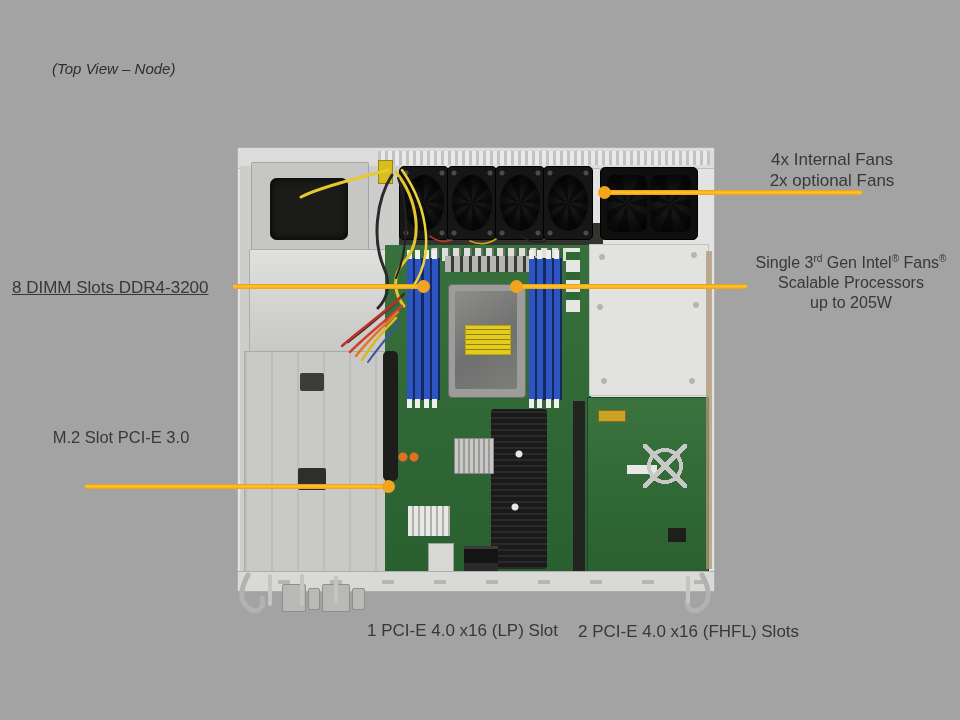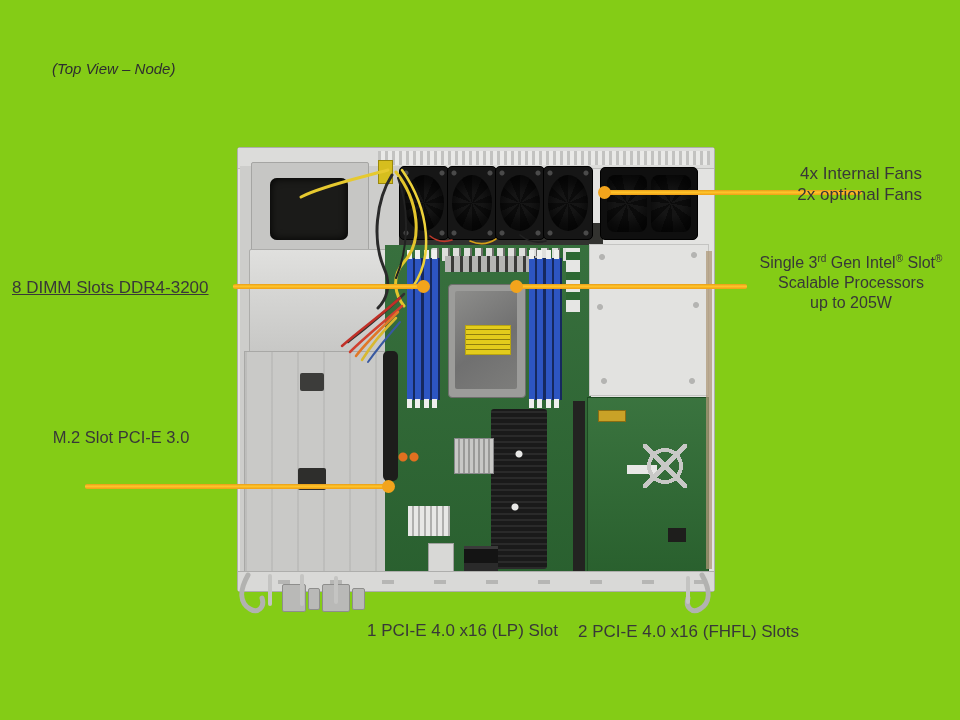--- a/index.html
+++ b/index.html
@@ -1,22 +1,22 @@
 <!DOCTYPE html>
 <html><head>
 <meta charset="utf-8">
 <style>
   html,body{margin:0;padding:0;background:#ffffff;}
-  .canvas{position:relative;width:960px;height:720px;background:#84cc16;overflow:hidden;
+  .canvas{position:relative;width:960px;height:720px;background:#a3a3a3;overflow:hidden;
           font-family:"Liberation Sans",sans-serif;color:#3a3a3a;}
   .abs{position:absolute;}
   
   .page-title{left:52px;top:60px;font-size:15px;font-style:italic;color:#2e2e2e;}
   .lbl{font-size:17px;color:#383838;line-height:21px;}
-  .fans-label{left:742px;top:163px;width:180px;text-align:right;}
+  .fans-label{left:742px;top:149px;width:180px;text-align:center;}
   .dimm-label{left:12px;top:277px;text-decoration:underline;}
   .proc-label{left:742px;top:253px;width:218px;text-align:center;font-size:16px;line-height:20px;}
   .proc-label sup{font-size:10px;line-height:0;}
   .m2-label{left:28px;top:427px;width:186px;text-align:center;font-size:16.5px;}
   .pcie-lp-label{left:347px;top:620px;margin-left:20px;}
   .pcie-fhfl-label{left:578px;top:621px;}
   
   .cline{position:absolute;height:5px;border-radius:2px;
          background:linear-gradient(#e89c17,#ffc62b 45%,#ef9f16);}
   .cdot{position:absolute;width:13px;height:13px;border-radius:50%;background:#f2a41c;}
@@ -257,21 +257,21 @@
   <div class="cdot" style="left:382px;top:480px;"></div>
 
   <div class="abs lbl fans-label">
     <div>4x Internal Fans</div>
     <div>2x optional Fans</div>
   </div>
 
   <div class="abs lbl dimm-label">8 DIMM Slots DDR4-3200</div>
 
   <div class="abs lbl proc-label">
-    <div><span>Single 3</span><sup>rd</sup><span> Gen Intel</span><sup>®</sup><span> Slot</span><sup>®</sup></div>
+    <div><span>Single 3</span><sup>rd</sup><span> Gen Intel</span><sup>®</sup><span> Fans</span><sup>®</sup></div>
     <div>Scalable Processors</div>
     <div>up to 205W</div>
   </div>
 
   <div class="abs lbl m2-label">
     <div>M.2 Slot PCI-E 3.0</div>
   </div>
 
   <div class="abs lbl pcie-lp-label">1 PCI-E 4.0 x16 (LP) Slot</div>
   <div class="abs lbl pcie-fhfl-label">2 PCI-E 4.0 x16 (FHFL) Slots</div>

